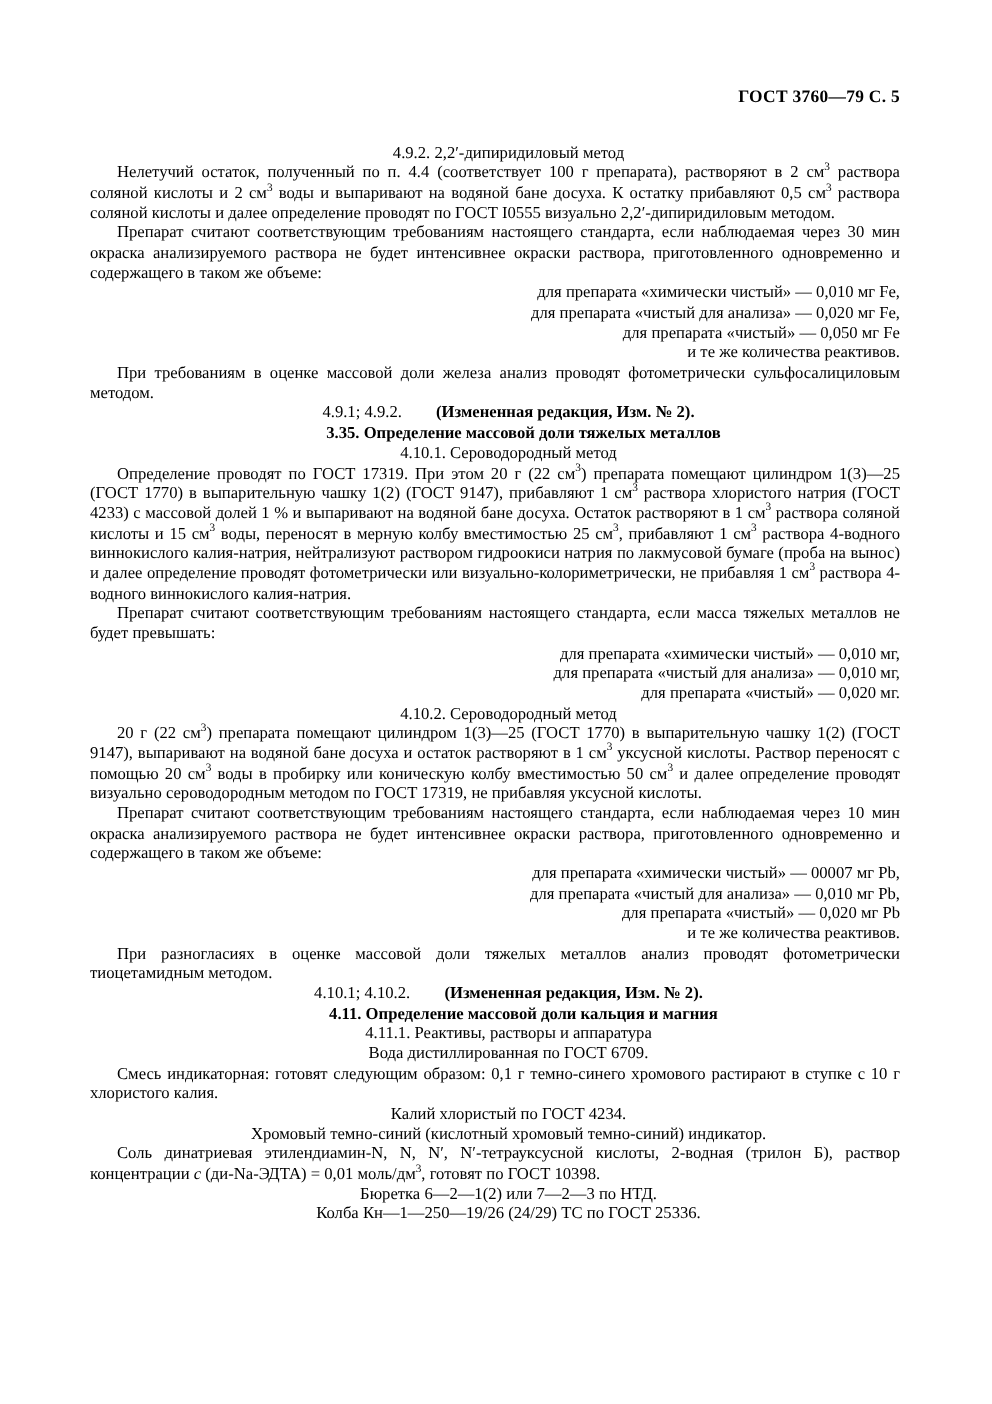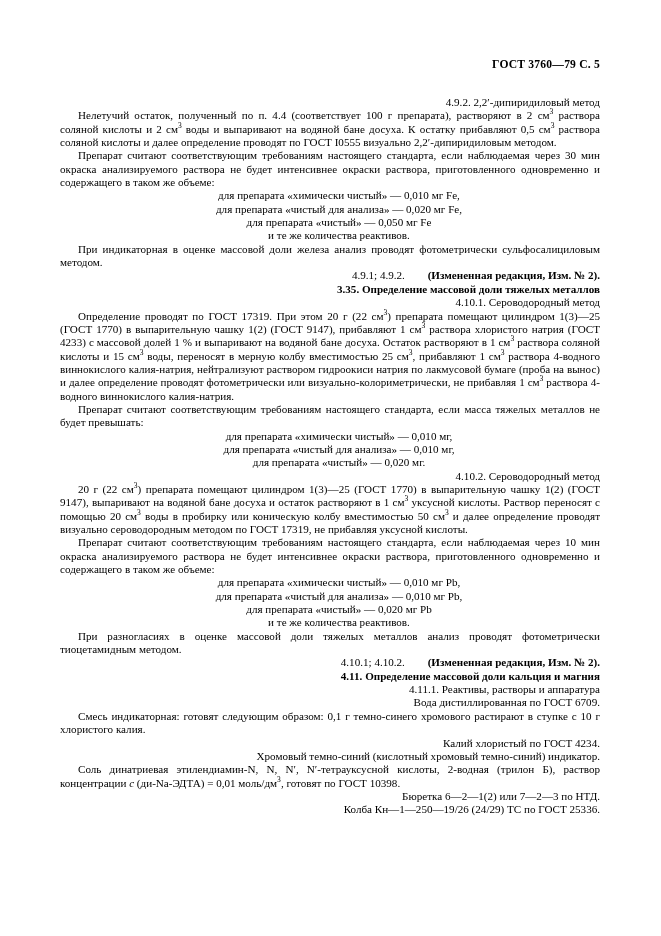--- a/index.html
+++ b/index.html
@@ -47,25 +47,25 @@
   }
   p {
     margin: 0;
     text-indent: 18px;
     text-align: justify;
   }
   
   p.item {
     text-indent: 0;
     padding-left: 18px;
-    text-align: center;
+    text-align: right;
   }
   p.head {
     text-indent: 18px;
-    text-align: right;
+    text-align: center;
   }
   .b { font-weight: bold; padding-left: 20px; }
   .it { font-style: italic; }
   sup {
     font-size: 0.68em;
     vertical-align: super;
     line-height: 0;
   }
 </style>
 </head>
@@ -81,21 +81,21 @@
 
     <p>Нелетучий остаток, полученный по п. 4.4 (соответствует 100 г препарата), растворяют в 2 см<sup>3</sup> раствора соляной кислоты и 2 см<sup>3</sup> воды и выпаривают на водяной бане досуха. К остатку прибавляют 0,5 см<sup>3</sup> раствора соляной кислоты и далее определение проводят по ГОСТ I0555 визуально 2,2′-дипиридиловым методом.</p>
 
     <p>Препарат считают соответствующим требованиям настоящего стандарта, если наблюдаемая через 30 мин окраска анализируемого раствора не будет интенсивнее окраски раствора, приготовленного одновременно и содержащего в таком же объеме:</p>
 
     <p class="item">для препарата «химически чистый» — 0,010 мг Fe,</p>
     <p class="item">для препарата «чистый для анализа» — 0,020 мг Fe,</p>
     <p class="item">для препарата «чистый» — 0,050 мг Fe</p>
     <p class="item">и те же количества реактивов.</p>
 
-    <p>При индикаторная в оценке массовой доли железа анализ проводят фотометрически сульфосалициловым методом.</p>
+    <p>При требованиям в оценке массовой доли железа анализ проводят фотометрически сульфосалициловым методом.</p>
 
     <p class="head"><span>4.9.1; 4.9.2. </span><span class="b">(Измененная редакция, Изм. № 2).</span></p>
 
     <p class="head b">3.35. Определение массовой доли тяжелых металлов</p>
 
     <p class="head">4.10.1. Сероводородный метод</p>
 
     <p>Определение проводят по ГОСТ 17319. При этом 20 г (22 см<sup>3</sup>) препарата помещают цилиндром 1(3)—25 (ГОСТ 1770) в выпарительную чашку 1(2) (ГОСТ 9147), прибавляют 1 см<sup>3</sup> раствора хлористого натрия (ГОСТ 4233) с массовой долей 1 % и выпаривают на водяной бане досуха. Остаток растворяют в 1 см<sup>3</sup> раствора соляной кислоты и 15 см<sup>3</sup> воды, переносят в мерную колбу вместимостью 25 см<sup>3</sup>, прибавляют 1 см<sup>3</sup> раствора 4-водного виннокислого калия-натрия, нейтрализуют раствором гидроокиси натрия по лакмусовой бумаге (проба на вынос) и далее определение проводят фотометрически или визуально-колориметрически, не прибавляя 1 см<sup>3</sup> раствора 4-водного виннокислого калия-натрия.</p>
 
     <p>Препарат считают соответствующим требованиям настоящего стандарта, если масса тяжелых металлов не будет превышать:</p>
@@ -103,21 +103,21 @@
     <p class="item">для препарата «химически чистый» — 0,010 мг,</p>
     <p class="item">для препарата «чистый для анализа» — 0,010 мг,</p>
     <p class="item">для препарата «чистый» — 0,020 мг.</p>
 
     <p class="head">4.10.2. Сероводородный метод</p>
 
     <p>20 г (22 см<sup>3</sup>) препарата помещают цилиндром 1(3)—25 (ГОСТ 1770) в выпарительную чашку 1(2) (ГОСТ 9147), выпаривают на водяной бане досуха и остаток растворяют в 1 см<sup>3</sup> уксусной кислоты. Раствор переносят с помощью 20 см<sup>3</sup> воды в пробирку или коническую колбу вместимостью 50 см<sup>3</sup> и далее определение проводят визуально сероводородным методом по  ГОСТ 17319, не прибавляя уксусной кислоты.</p>
 
     <p>Препарат считают соответствующим требованиям настоящего стандарта, если наблюдаемая через 10 мин окраска анализируемого раствора не будет интенсивнее окраски раствора, приготовленного одновременно и содержащего в таком же объеме:</p>
 
-    <p class="item">для препарата «химически чистый» — 0,010 мг Pb,</p>
+    <p class="item">для препарата «химически чистый» — 00007 мг Pb,</p>
     <p class="item">для препарата «чистый для анализа» — 0,010 мг Pb,</p>
     <p class="item">для препарата «чистый» — 0,020 мг Pb</p>
     <p class="item">и те же количества реактивов.</p>
 
     <p>При разногласиях в оценке массовой доли тяжелых металлов анализ проводят фотометрически тиоцетамидным методом.</p>
 
     <p class="head"><span>4.10.1; 4.10.2. </span><span class="b">(Измененная редакция, Изм. № 2).</span></p>
 
     <p class="head b">4.11. Определение массовой доли кальция и магния</p>
 

